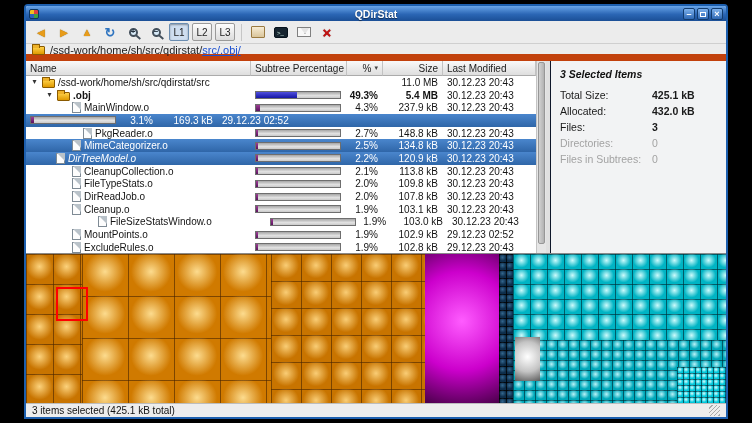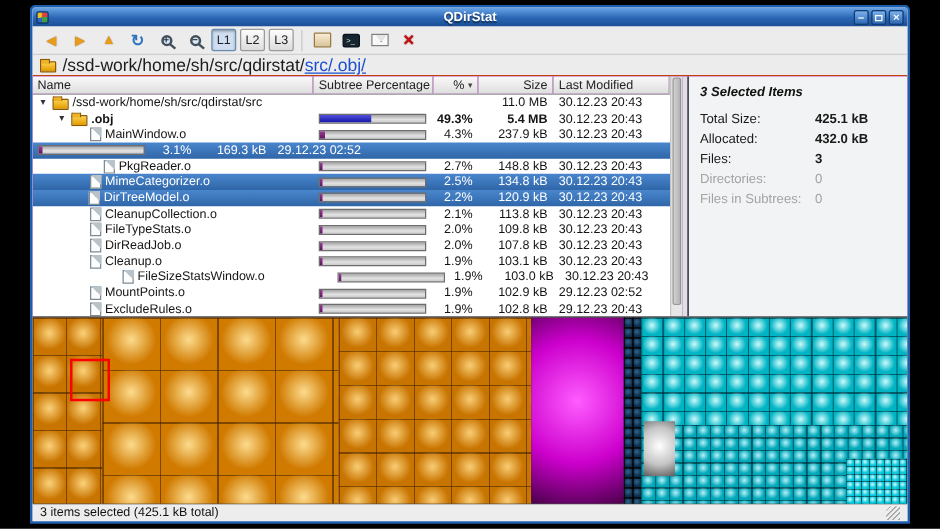--- a/index.html
+++ b/index.html
@@ -53,38 +53,38 @@
   .tsep{ width:1px; height:17px; background:#c6c6c6; margin:0 3px; }
   .boxicon{ width:14px; height:12px; background:linear-gradient(#f7ecd4,#d9c59b); border:1px solid #9a7a40; border-radius:1px;}
   .termicon{ width:14px; height:11px; background:#16242f; border:1px solid #07121c; border-radius:2px;
     color:#cfeee0; font-size:6px; line-height:10px; text-align:left; padding-left:2px;}
   .mailicon{ width:14px; height:10px; background:#f8f8f8; border:1px solid #808080; position:relative; overflow:hidden;}
   .mailicon::before{ content:""; position:absolute; left:-1px; top:-5px; width:14px; height:9px;
     background:#e4e4e4; border:1px solid #808080; transform:rotate(0deg) skewX(0); clip-path:polygon(0 0,50% 100%,100% 0);}
   .redx{ font-size:15px; font-weight:bold; color:#c41212; text-shadow:0 0 1px #7a0000; line-height:1;}
 
   
-  .crumbbar{ flex:none; height:17px; display:flex; align-items:center; gap:5px;
-    padding:0 6px; background:#ececec; border-bottom:1px solid #c2410c; font-size:14px; }
+  .crumbbar{ flex:none; height:17px; display:flex; gap:5px;
+    padding:0 6px; background:#ececec; border-bottom:7px solid #c2410c; font-size:11px; }
   .crumb-text{ color:#1c1c1c; }
   .crumb-link{ color:#1a4fd0; text-decoration:underline; }
 
   
   .icon{ flex:none; display:inline-block; }
   .icon.folder{ width:13px; height:9px; border:1px solid #8a5a00; border-radius:1px;
     background:linear-gradient(#ffd24a,#e09a00); position:relative; margin-top:2px;}
   .icon.folder::before{ content:""; position:absolute; left:-1px; top:-3px; width:6px; height:3px;
     background:#eeb22a; border:1px solid #8a5a00; border-bottom:none; border-radius:1px 1px 0 0;}
   .icon.file{ width:9px; height:11px; background:#fdfdfd; border:1px solid #7e8a94; position:relative;}
   .icon.file::after{ content:""; position:absolute; right:-1px; top:-1px; width:0; height:0;
     border-left:4px solid #b9c2c9; border-top:4px solid #b9c2c9; border-right:4px solid transparent;
     border-bottom:4px solid transparent; transform:rotate(90deg); }
 
   
-  .main{ flex:none; height:192px; display:flex; background:#a21caf; overflow:hidden; }
+  .main{ flex:none; height:192px; display:flex; background:#b91c1c; overflow:hidden; }
   .treepanel{ width:510px; flex:none; display:flex; flex-direction:column; overflow:hidden; }
   .thead{ flex:none; height:15px; display:flex; }
   .hcell{ display:flex; align-items:center; padding:0 4px; font-size:10px; color:#222;
     background:linear-gradient(#f9f9f9,#dedede); border-right:1px solid #c2c2c2;
     border-bottom:1px solid #ababab; white-space:nowrap; overflow:hidden; }
   .sortarrow{ font-size:7px; margin-left:3px; color:#444; }
   .col0{ width:225px; } .col1{ width:96px; } .col2{ width:36px; justify-content:flex-end; }
   .col3{ width:60px; justify-content:flex-end; } .col4{ width:93px; }
   .tbody{ flex:1; background:#fff; overflow:hidden; }
   .trow{ display:flex; height:12.7px; align-items:center; font-size:10px; color:#141414; }
@@ -271,21 +271,21 @@
             <div class="cell col1">
               <div class="pbar">
                 <div class="pfill file" style="width: 2.5%;"></div>
               </div>
             </div>
             <div class="cell col2">2.5%</div>
             <div class="cell col3">134.8 kB</div>
             <div class="cell col4">30.12.23 20:43</div>
           </div>
           <div class="trow sel">
-            <div class="cell col0 namecell" style="padding-left: 33px;">
+            <div class="cell col0 namecell" style="padding-left: 18px; font-style: italic;">
               <span class="expander"></span>
               <span class="icon file"></span>
               <span class="lbl">DirTreeModel.o</span>
             </div>
             <div class="cell col1">
               <div class="pbar">
                 <div class="pfill file" style="width: 2.2%;"></div>
               </div>
             </div>
             <div class="cell col2">2.2%</div>

